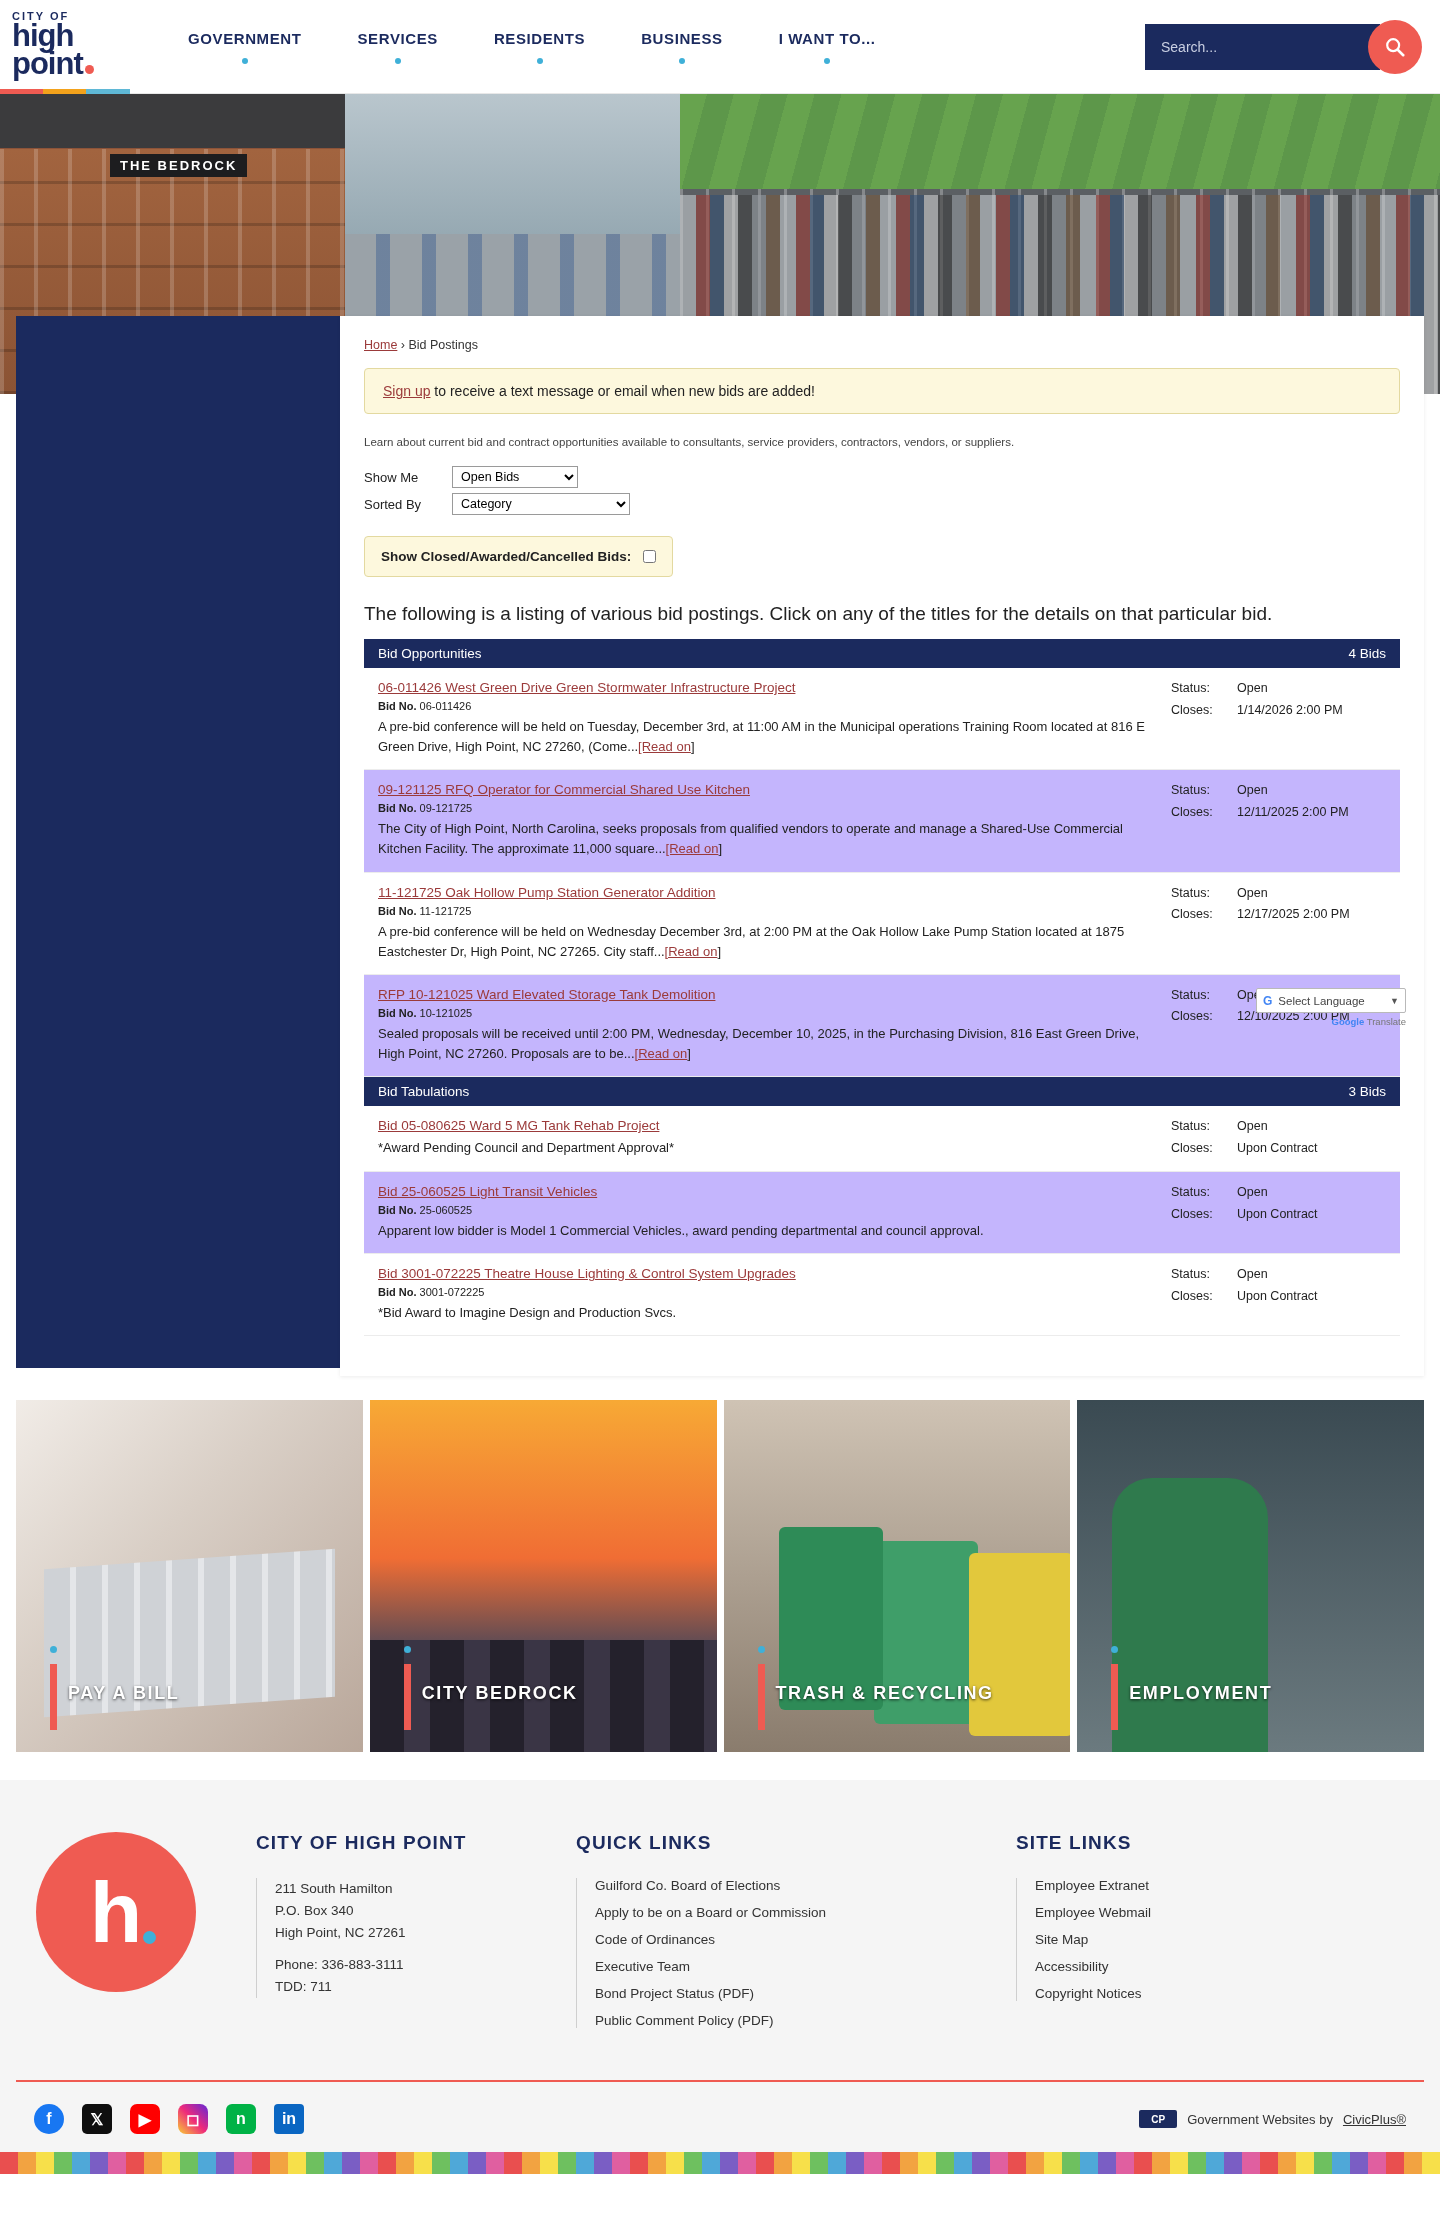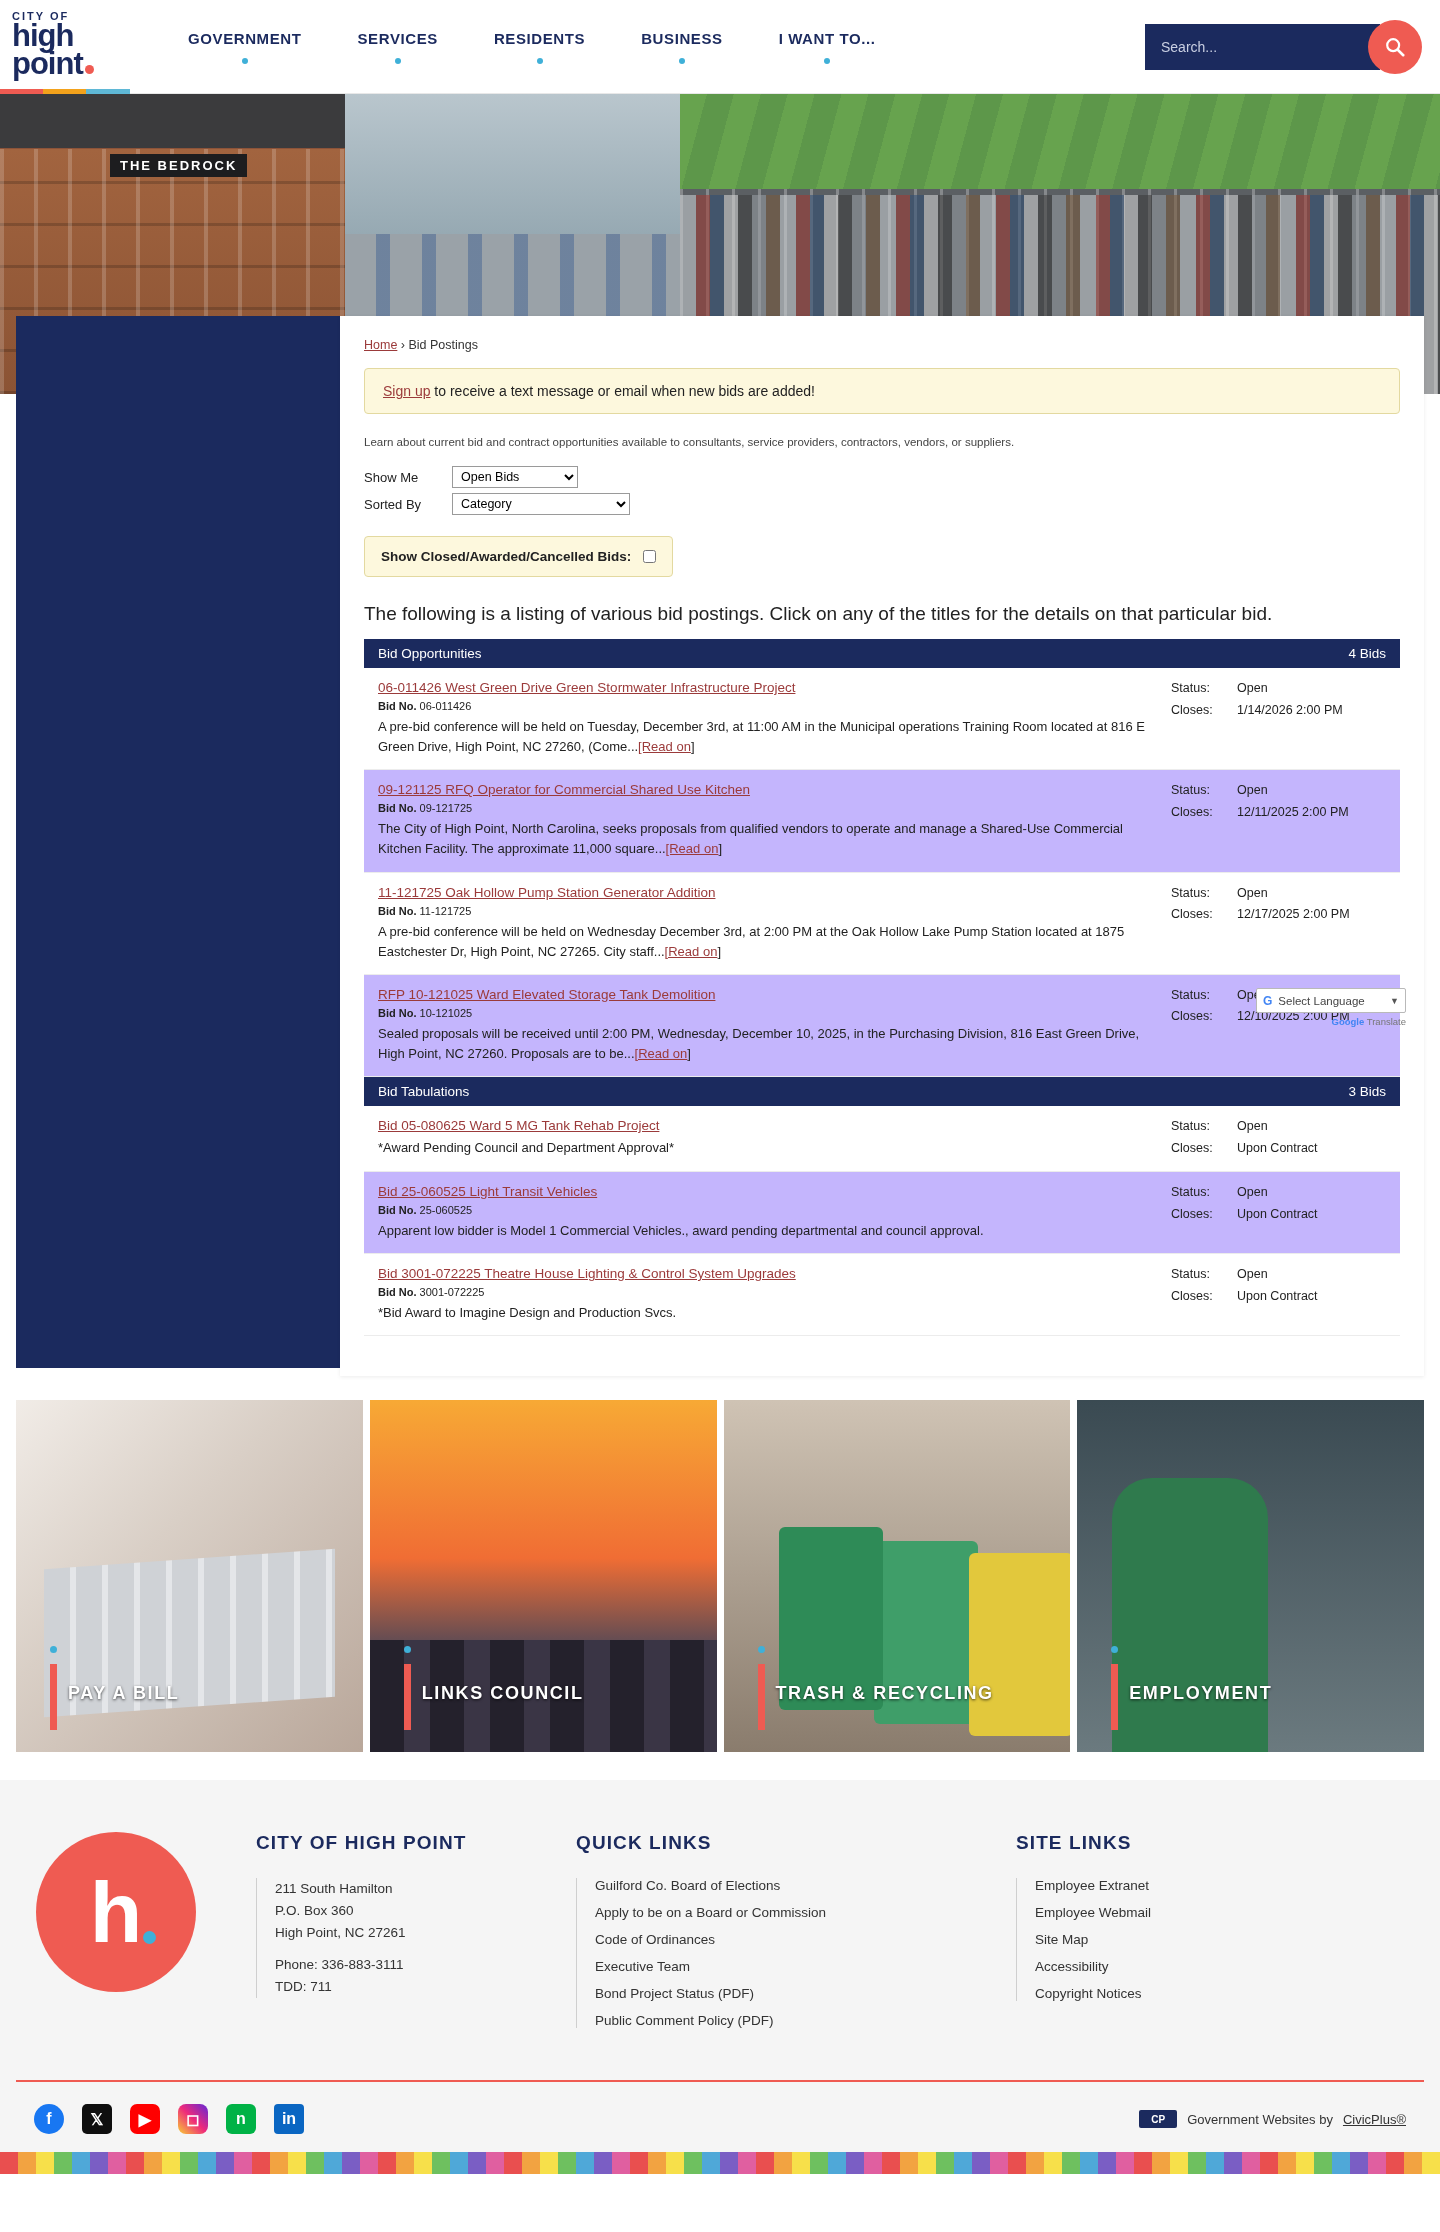--- a/index.html
+++ b/index.html
@@ -771,21 +771,21 @@
 
 <div class="tiles">
   <div class="tile">
     <div class="tile-img t1"></div>
     <div class="tile-accent"></div>
     <div class="tile-label">PAY A BILL</div>
   </div>
   <div class="tile">
     <div class="tile-img t2"></div>
     <div class="tile-accent"></div>
-    <div class="tile-label">LINKS COUNCIL</div>
+    <div class="tile-label">CITY BEDROCK</div>
   </div>
   <div class="tile">
     <div class="tile-img t3"></div>
     <div class="tile-accent"></div>
     <div class="tile-label">TRASH &amp; RECYCLING</div>
   </div>
   <div class="tile">
     <div class="tile-img t4"></div>
     <div class="tile-accent"></div>
     <div class="tile-label">EMPLOYMENT</div>
@@ -797,21 +797,21 @@
 
     <div class="fcircle">
       <span class="h">h</span>
       <span class="bdot"></span>
     </div>
 
     <div class="fcol addr">
       <h3>CITY OF HIGH POINT</h3>
       <div class="faddr-block">
         <div>211 South Hamilton</div>
-        <div>P.O. Box 360</div>
+        <div>P.O. Box 340</div>
         <div>High Point, NC 27261</div>
         <div style="height:10px"></div>
         <div>Phone: 336-883-3111</div>
         <div>TDD: 711</div>
       </div>
     </div>
 
     <div class="fcol links">
       <h3>QUICK LINKS</h3>
       <div class="flink-block">

